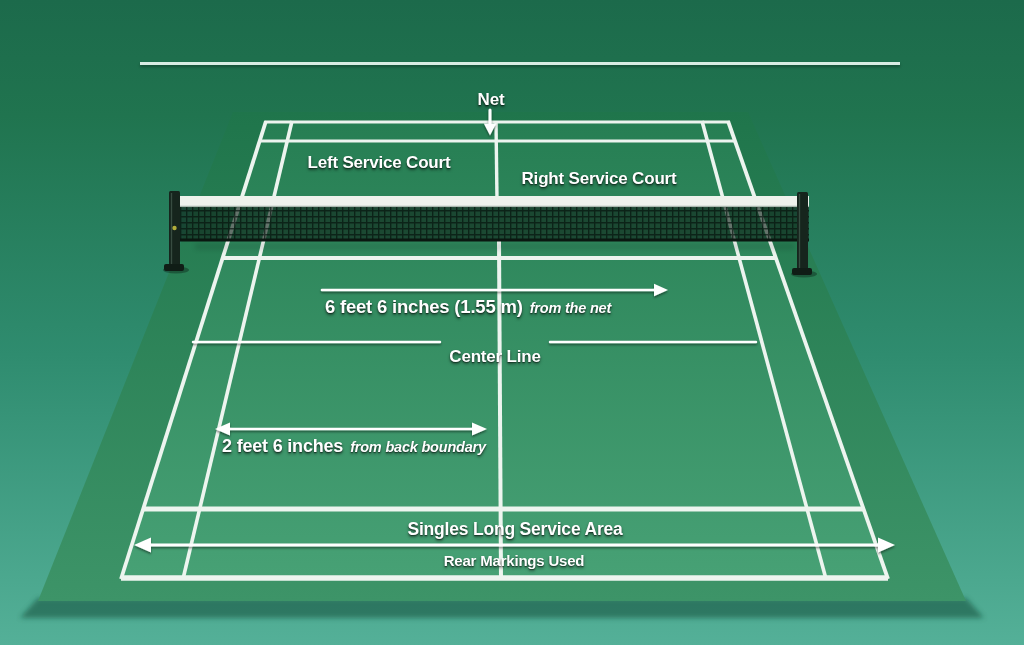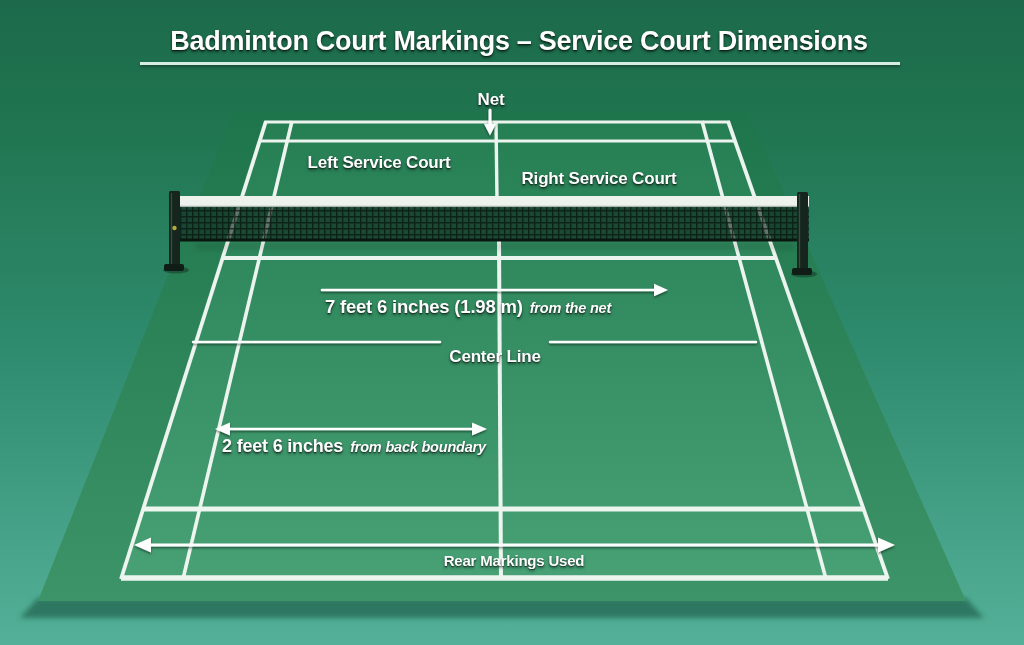--- a/index.html
+++ b/index.html
@@ -121,32 +121,32 @@
         <polygon points="487,429 472,422.4 472,435.6" stroke="none"></polygon>
       </g>
       <g>
         <line x1="149" y1="545" x2="879" y2="545" stroke-width="3"></line>
         <polygon points="134,545 151,537.4 151,552.6" stroke="none"></polygon>
         <polygon points="895,545 878,537.4 878,552.6" stroke="none"></polygon>
       </g>
     </g>
   </svg>
 
-  <div class="lbl title" style="left:519px;top:41px;">Badminton Court Markings – Service Court Dimensions</div>
   <div class="title-underline"></div>
 
   <div class="lbl f17" style="left:491px;top:99px;">Net</div>
   <div class="lbl f17" style="left:379px;top:162px;">Left Service Court</div>
   <div class="lbl f17" style="left:599px;top:178px;">Right Service Court</div>
 
   <div class="lbl measure" style="left:468px;top:307px;">
-    <span class="main">7 feet 6 inches (1.98 m)</span><span class="suffix">from the net</span>
+    <span class="main">6 feet 6 inches (1.55 m)</span><span class="suffix">from the net</span>
   </div>
 
   <div class="lbl f17" style="left:495px;top:342px;margin-top:14px;">Center Line</div>
 
   <div class="lbl measure" style="left:354px;top:446px;">
     <span class="main" style="font-size:18px;">2 feet 6 inches</span><span class="suffix">from back boundary</span>
   </div>
 
+  <div class="lbl singles" style="left:515px;top:530px;">Singles Long Service Area</div>
   <div class="lbl rear" style="left:514px;top:560px;">Rear Markings Used</div>
 
 </div>
 
 </body></html>

